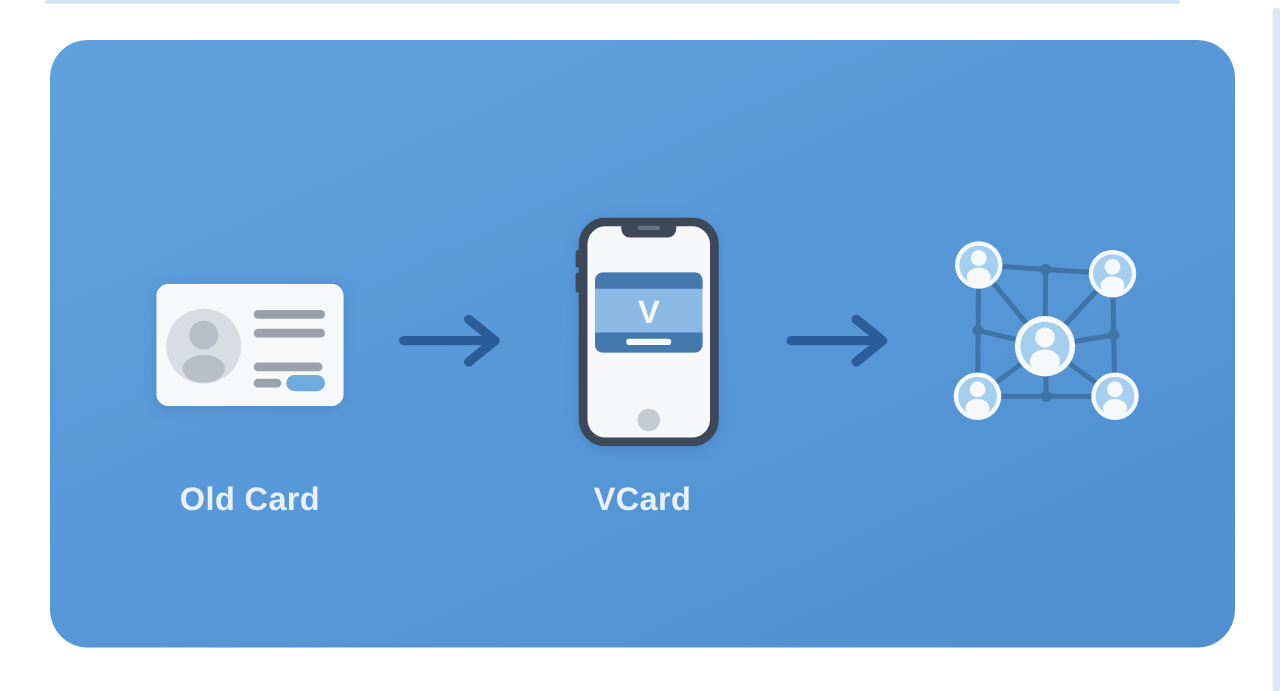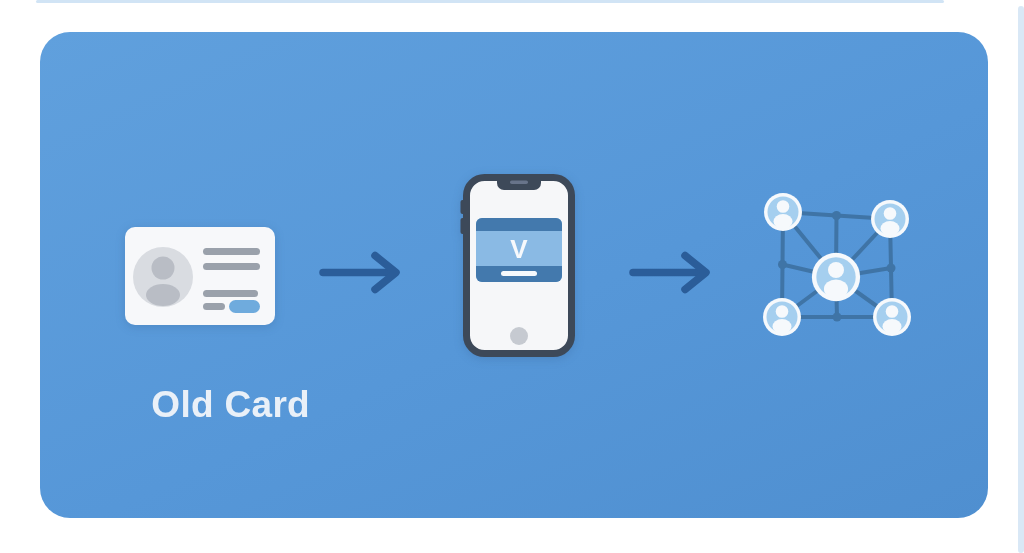--- a/index.html
+++ b/index.html
@@ -11,22 +11,22 @@
     background:var(--edge-tint);opacity:.65;border-radius:2px;}
   .right-strip{position:absolute;left:1018px;top:6px;width:6px;height:547px;
     background:var(--edge-tint);opacity:.55;border-radius:3px;}
 
   .panel{position:absolute;left:40px;top:32px;width:948px;height:486px;border-radius:30px;
     background:linear-gradient(155deg,var(--panel-blue-light) 0%,var(--panel-blue) 55%,var(--panel-blue-dark) 100%);}
 
   .abs{position:absolute;}
   .shadowed{filter:drop-shadow(0 2px 5px rgba(25,60,105,0.18));}
 
-  .step-label{position:absolute;top:384px;width:220px;text-align:right;
-    font-size:37px;font-weight:700;letter-spacing:.3px;color:var(--label-text);}
+  .step-label{position:absolute;top:384px;width:220px;text-align:center;
+    font-size:26px;font-weight:700;letter-spacing:.3px;color:var(--label-text);}
 
   
   .cardbg{fill:var(--card-white);}
   .avatar-bg{fill:var(--avatar-gray);}
   .avatar-fg{fill:var(--avatar-person);}
   .line-gray{fill:var(--gray-line);}
   .pill-blue{fill:var(--accent-pill);}
   .arrow-stroke{stroke:var(--arrow);stroke-width:7.5;fill:none;stroke-linecap:round;stroke-linejoin:round;}
   .ph-frame{fill:var(--phone-screen);stroke:var(--phone-frame);stroke-width:7;}
   .ph-dark{fill:var(--phone-frame);}
@@ -77,20 +77,21 @@
     <rect class="ph-frame" x="7.5" y="3.5" width="105" height="176" rx="18"></rect>
     <path class="ph-dark" d="M38,4 h44 v5 a7,7 0 0 1 -7,7 h-30 a7,7 0 0 1 -7,-7 z"></path>
     <rect class="ph-slot" x="51" y="6.5" width="18" height="3.5" rx="1.75"></rect>
     <rect class="vc-mid" x="17" y="44" width="86" height="64" rx="6"></rect>
     <path class="vc-strip" d="M17,57 v-7 a6,6 0 0 1 6,-6 h74 a6,6 0 0 1 6,6 v7 z"></path>
     <path class="vc-strip" d="M17,92 h86 v10 a6,6 0 0 1 -6,6 h-74 a6,6 0 0 1 -6,-6 z"></path>
     <text class="vc-letter" x="60" y="84" text-anchor="middle">V</text>
     <rect class="vc-line" x="42" y="97" width="36" height="5" rx="2.5"></rect>
     <circle class="home-btn" cx="60" cy="162" r="9"></circle>
   </svg>
+  <div class="step-label" style="left:404px;">VCard</div>
 
   <svg class="abs" style="left:628px;top:251px;" width="86" height="44" viewBox="0 0 86 44">
     <path class="arrow-stroke" d="M5,21.5 L73,21.5"></path>
     <path class="arrow-stroke" d="M57,4.5 L78,21.5 L57,38.5"></path>
   </svg>
 
   <svg class="abs" style="left:752px;top:185px;" width="170" height="155" viewBox="0 0 170 155">
     <defs>
       <g id="nd">
         <circle class="node-ring" r="19"></circle>

